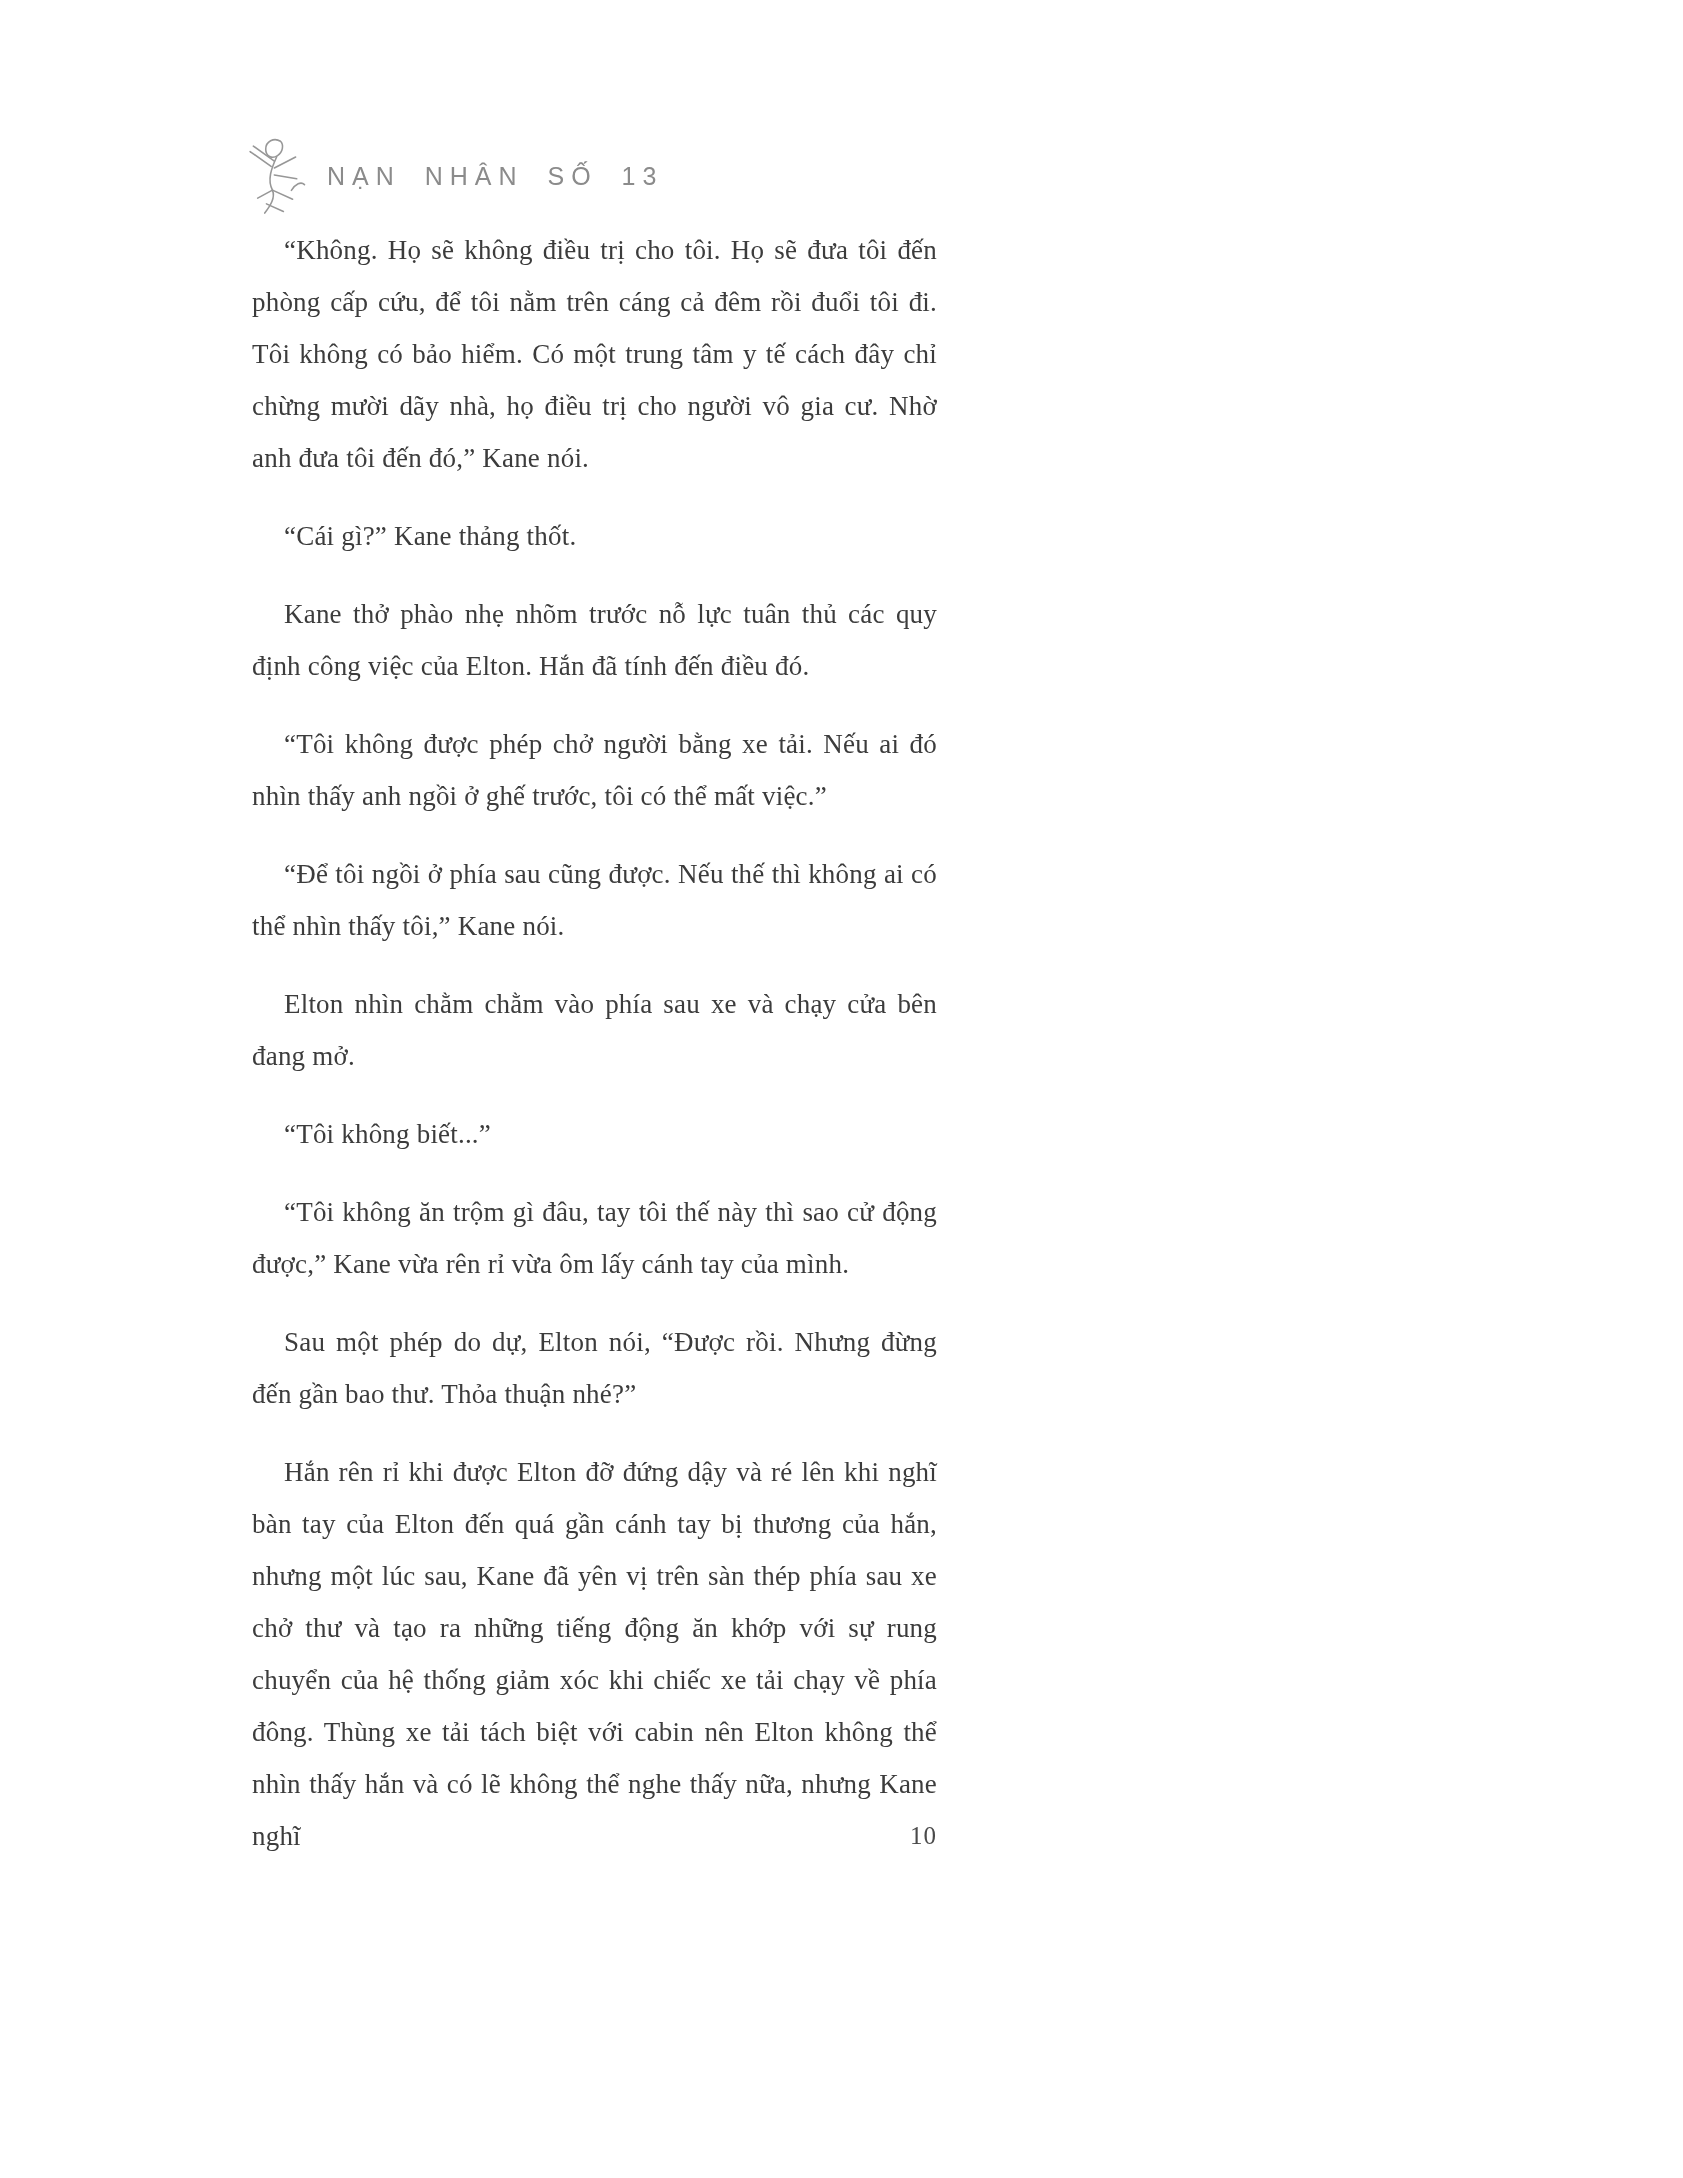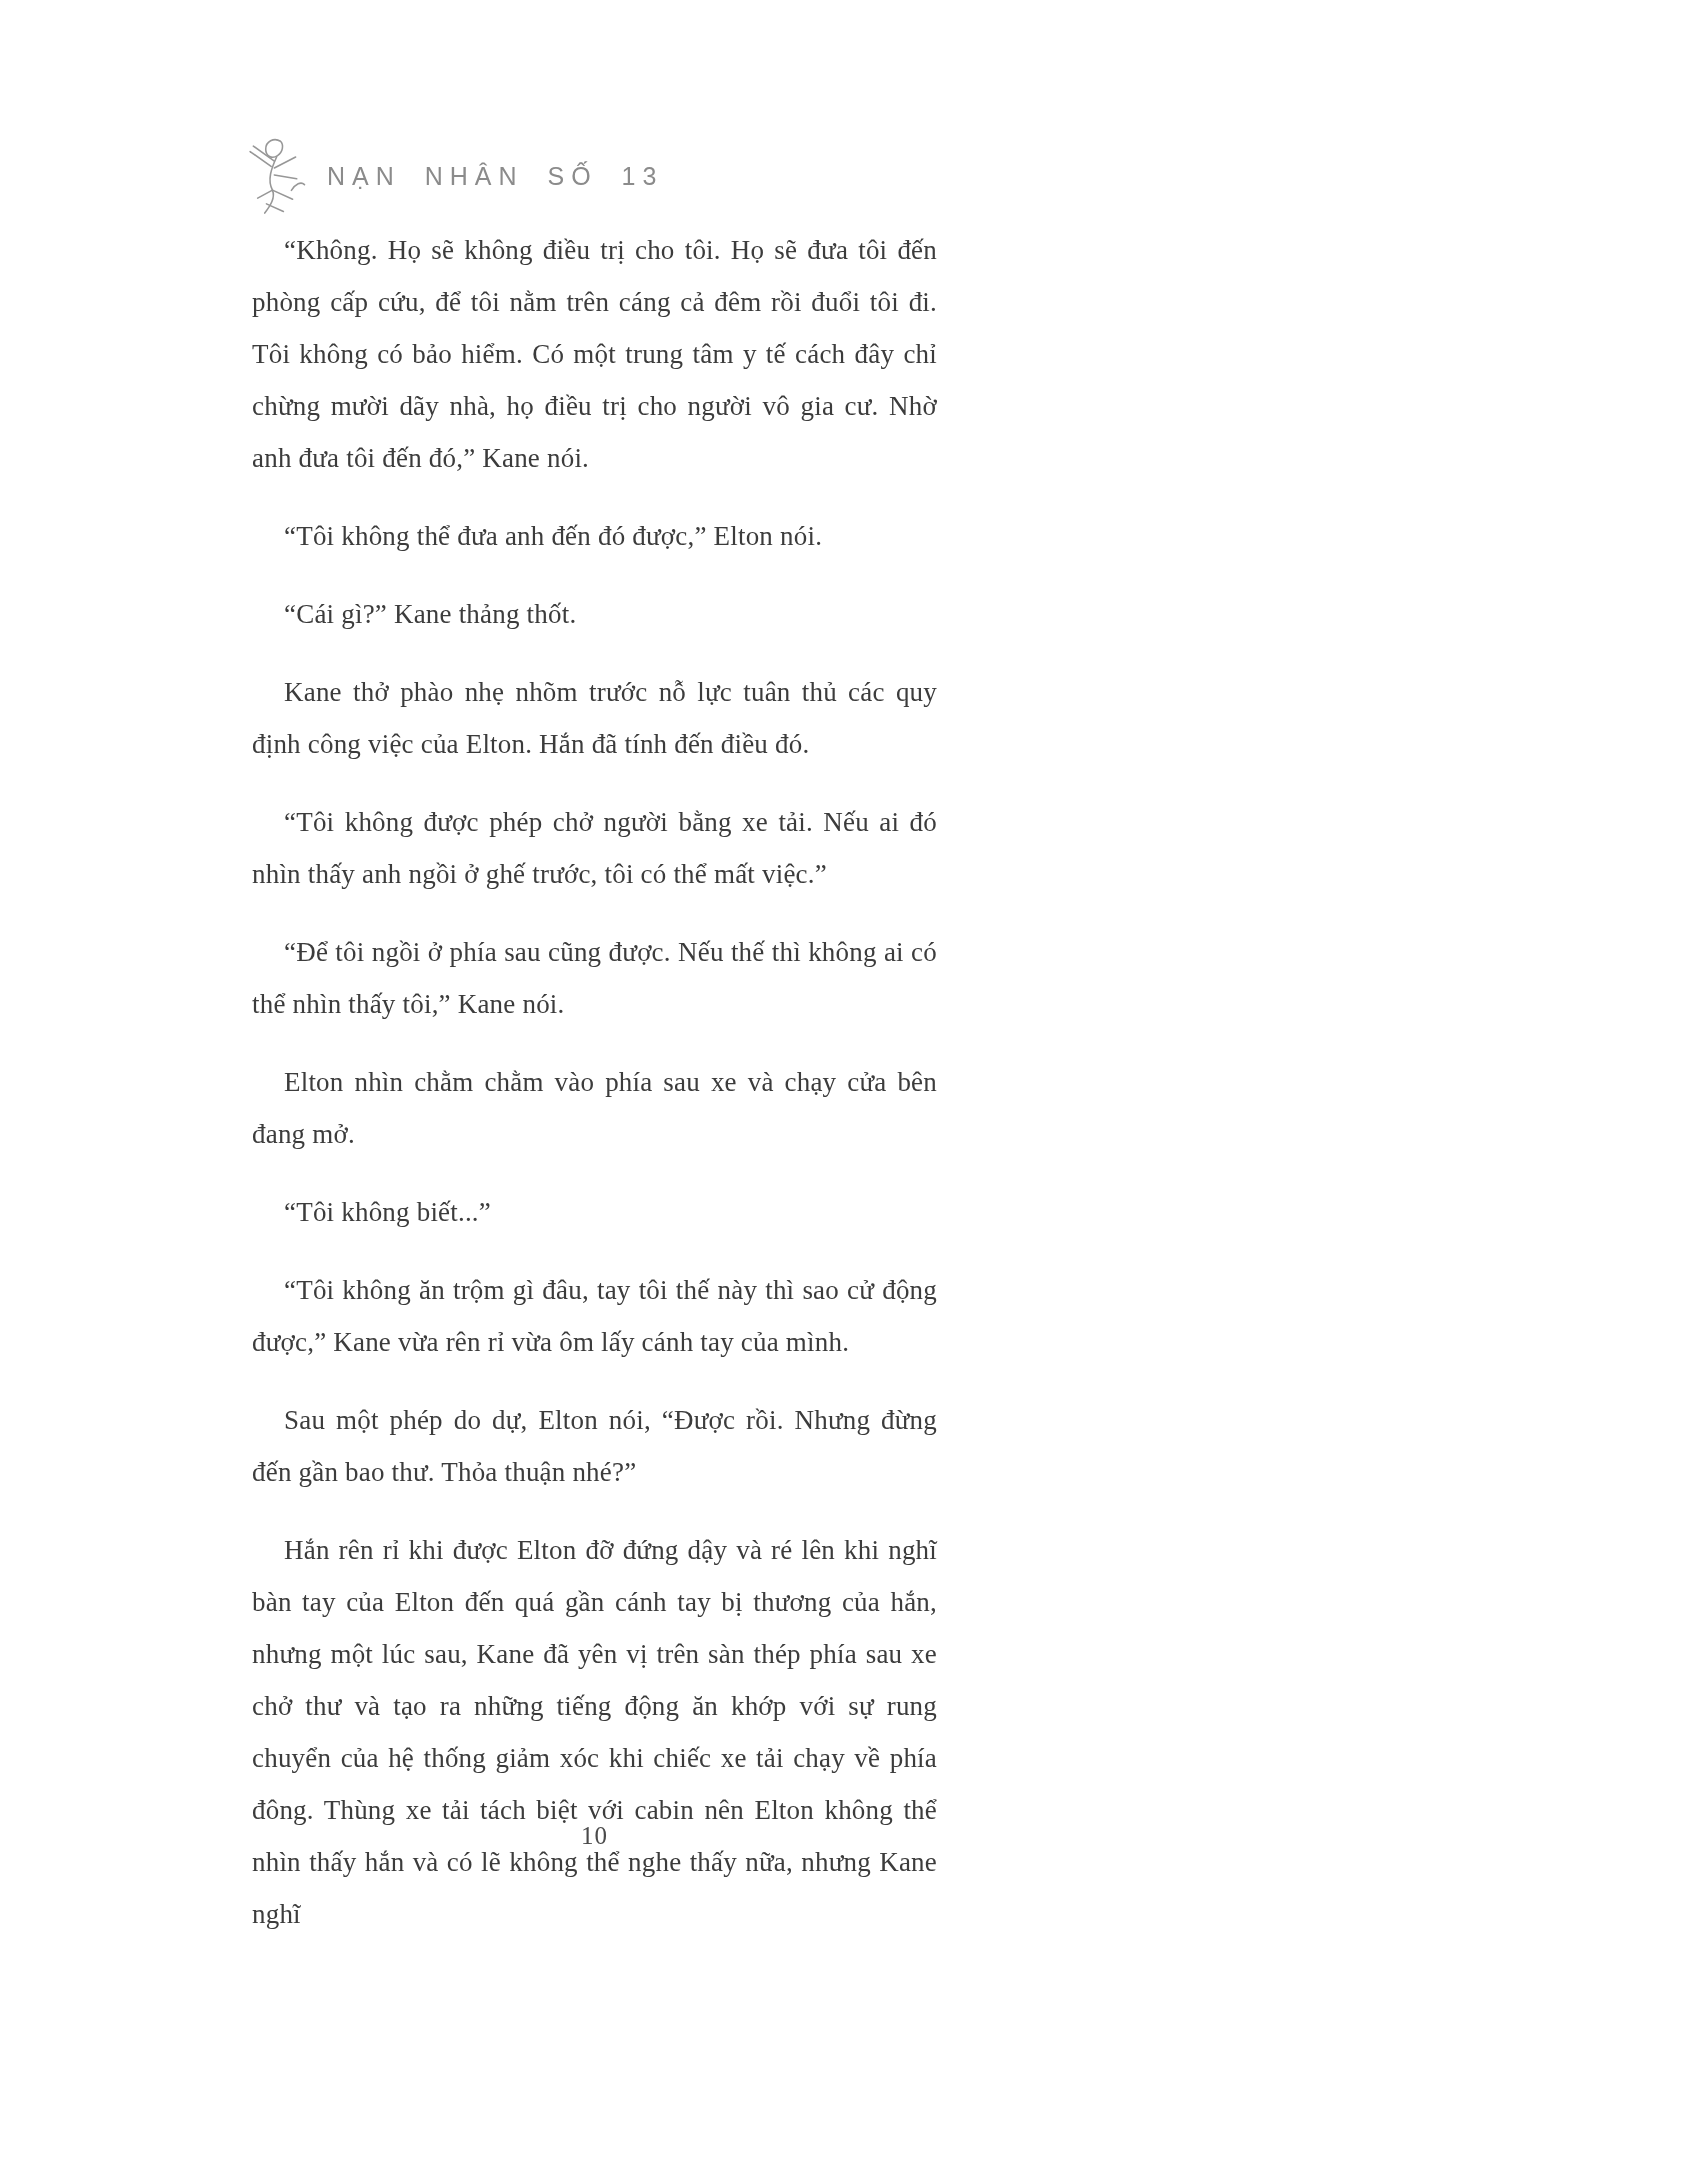--- a/index.html
+++ b/index.html
@@ -63,21 +63,21 @@
       text-indent: 32px;
     }
     .text-block p:last-child {
       margin-bottom: 0;
     }
     .page-footer {
       position: absolute;
       top: 1822px;
       left: 252px;
       width: 685px;
-      text-align: center;
+      text-align: right;
     }
     .page-number {
       font-size: 25px;
       color: #4a4a4a;
       letter-spacing: 1px;
     }
   </style>
 </head>
 <body>
 
@@ -98,21 +98,20 @@
           <path d="M44 58 C 49 52, 55 50, 58 54"></path>
           <path d="M17 68 L 33 78"></path>
         </g>
       </svg>
     </span>
     <h1 class="running-title">NẠN NHÂN SỐ 13</h1>
   </header>
 
   <main class="text-block">
     <p>“Không. Họ sẽ không điều trị cho tôi. Họ sẽ đưa tôi đến phòng cấp cứu, để tôi nằm trên cáng cả đêm rồi đuổi tôi đi. Tôi không có bảo hiểm. Có một trung tâm y tế cách đây chỉ chừng mười dãy nhà, họ điều trị cho người vô gia cư. Nhờ anh đưa tôi đến đó,” Kane nói.</p>
-    <p>“Tôi không thể đưa anh đến đó được,” Elton nói.</p>
     <p>“Cái gì?” Kane thảng thốt.</p>
     <p>Kane thở phào nhẹ nhõm trước nỗ lực tuân thủ các quy định công việc của Elton. Hắn đã tính đến điều đó.</p>
     <p>“Tôi không được phép chở người bằng xe tải. Nếu ai đó nhìn thấy anh ngồi ở ghế trước, tôi có thể mất việc.”</p>
     <p>“Để tôi ngồi ở phía sau cũng được. Nếu thế thì không ai có thể nhìn thấy tôi,” Kane nói.</p>
     <p>Elton nhìn chằm chằm vào phía sau xe và chạy cửa bên đang mở.</p>
     <p>“Tôi không biết...”</p>
     <p>“Tôi không ăn trộm gì đâu, tay tôi thế này thì sao cử động được,” Kane vừa rên rỉ vừa ôm lấy cánh tay của mình.</p>
     <p>Sau một phép do dự, Elton nói, “Được rồi. Nhưng đừng đến gần bao thư. Thỏa thuận nhé?”</p>
     <p>Hắn rên rỉ khi được Elton đỡ đứng dậy và ré lên khi nghĩ bàn tay của Elton đến quá gần cánh tay bị thương của hắn, nhưng một lúc sau, Kane đã yên vị trên sàn thép phía sau xe chở thư và tạo ra những tiếng động ăn khớp với sự rung chuyển của hệ thống giảm xóc khi chiếc xe tải chạy về phía đông. Thùng xe tải tách biệt với cabin nên Elton không thể nhìn thấy hắn và có lẽ không thể nghe thấy nữa, nhưng Kane nghĩ</p>
   </main>

